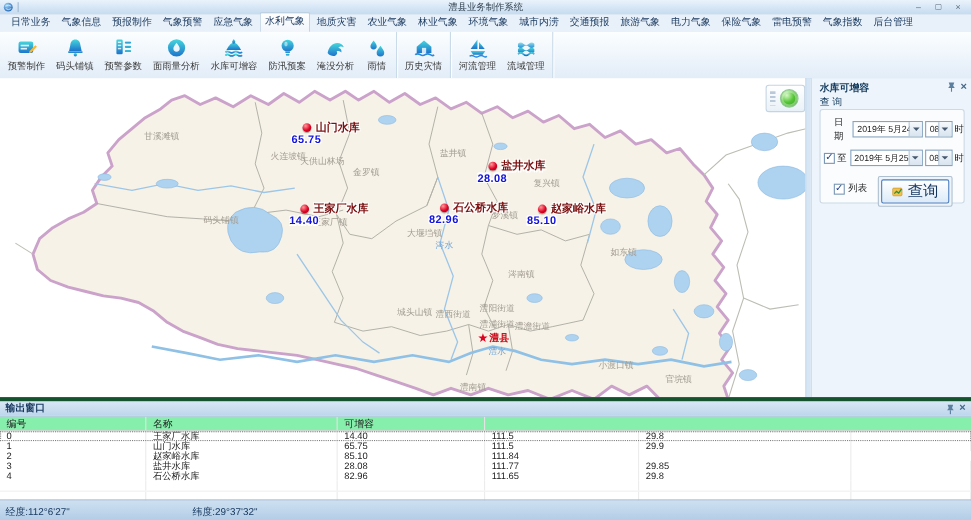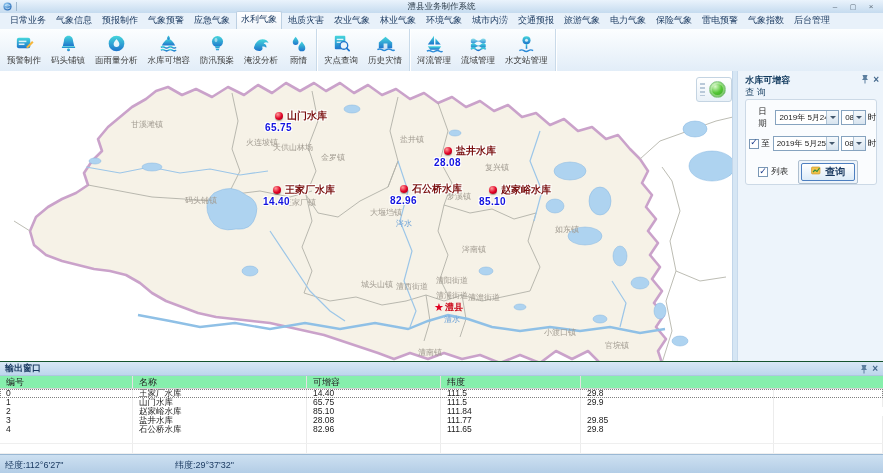--- a/index.html
+++ b/index.html
@@ -68,23 +68,23 @@
   .combo{position:relative;background:#fff;border:1px solid #86a3bf;height:13px;box-sizing:content-box;
     font-size:8px;line-height:13px;padding:0 12px 0 3px;color:#222;white-space:nowrap;overflow:hidden;}
   .combo i{position:absolute;right:0;top:0;bottom:0;width:11px;
     background:linear-gradient(#f5f9fc,#d8e4ef);border-left:1px solid #b0c4d6;}
   .combo i:after{content:"";position:absolute;left:2.5px;top:5px;width:0;height:0;
     border:3px solid transparent;border-top-color:#44596e;}
   .cb{display:inline-block;width:8px;height:8px;background:#fff;border:1px solid #7a97b5;position:relative;flex:none;}
   .cb:after{content:"✓";position:absolute;left:0px;top:-2.5px;font-size:9px;color:#1a3a8a;}
   #qbtn-outer{position:absolute;border:1px solid #aebfd0;background:#eef4fa;padding:2px;border-radius:2px;}
   #qbtn{border:1px solid #4d7fc0;border-radius:2px;background:linear-gradient(#ffffff,#dcebf8);
-    display:flex;gap:3px;padding:1px 9px;font-size:10px;color:#17375e;cursor:default;font-weight:bold;}
-  
-  #output{position:absolute;top:361px;left:0;right:0;height:94px;background:#fff;border-top:1px solid #14532d;}
+    display:flex;align-items:center;gap:3px;padding:1px 9px;font-size:14px;color:#17375e;cursor:default;}
+  
+  #output{position:absolute;top:361px;left:0;right:0;height:94px;background:#fff;border-top:4px solid #14532d;}
   #output-hd{height:13px;background:linear-gradient(#d8e7f5,#bdd6ec);display:flex;align-items:center;
     font-size:9px;font-weight:bold;color:#17375e;padding-left:5px;border-bottom:1px solid #aec7de;}
   #output-hd .pane-icons{position:static;margin-left:auto;margin-right:5px;}
   #thead{display:grid;grid-template-columns:133px 174px 134px 140px 193px 1fr;height:12px;
     border-bottom:1px solid #d4d4d4;background:#86efac;}
   .hcell{font-size:9px;color:#222;line-height:12px;padding-left:6px;border-right:1px solid #e3e3e3;overflow:hidden;}
   .trow{display:grid;grid-template-columns:133px 174px 134px 140px 193px 1fr;height:9px;}
   .trow .cell{font-size:8.5px;color:#222;line-height:9px;padding-left:6px;border-right:1px solid #ececec;
     overflow:hidden;white-space:nowrap;}
   .trow.sel{outline:1px dotted #808080;outline-offset:-1px;}
@@ -173,20 +173,34 @@
               <path d="M11 3c-3.2 0-4.6 2.6-4.8 5.4L5 14h12l-1.2-5.6C15.6 5.6 14.2 3 11 3z" fill="url(#tg)"></path>
               <rect x="4" y="14" width="14" height="1.8" rx=".9" fill="url(#tg)"></rect>
               <circle cx="11" cy="17.6" r="1.6" fill="url(#tg)"></circle>
             </svg>
           </span>
           <span class="tb-lbl">码头铺镇</span>
         </div>
         <div class="tb-item">
           <span class="tb-ico">
             <svg viewBox="0 0 22 22" width="21" height="21">
+              <rect x="4" y="3" width="6" height="14" rx="1.2" fill="url(#tg)"></rect>
+              <rect x="5.4" y="5" width="3.2" height="1.4" fill="#fff" opacity=".8"></rect>
+              <rect x="5.4" y="8" width="3.2" height="1.4" fill="#fff" opacity=".8"></rect>
+              <rect x="5.4" y="11" width="3.2" height="1.4" fill="#fff" opacity=".8"></rect>
+              <rect x="12" y="5" width="6" height="1.8" rx=".9" fill="url(#tg)"></rect>
+              <rect x="12" y="9" width="6" height="1.8" rx=".9" fill="url(#tg)"></rect>
+              <rect x="12" y="13" width="6" height="1.8" rx=".9" fill="url(#tg)"></rect>
+            </svg>
+          </span>
+          <span class="tb-lbl">预警参数</span>
+        </div>
+        <div class="tb-item">
+          <span class="tb-ico">
+            <svg viewBox="0 0 22 22" width="21" height="21">
               <circle cx="11" cy="11" r="8.2" fill="url(#tg)"></circle>
               <path d="M11 6.2c-1.8 2.4-3 3.8-3 5.4a3 3 0 0 0 6 0c0-1.6-1.2-3-3-5.4z" fill="#fff" opacity=".9"></path>
             </svg>
           </span>
           <span class="tb-lbl">面雨量分析</span>
         </div>
         <div class="tb-item">
           <span class="tb-ico">
             <svg viewBox="0 0 22 22" width="21" height="21">
               <path d="M4 13q4-7 7-7t7 7z" fill="url(#tg)"></path>
@@ -223,32 +237,20 @@
               <path d="M14.5 9c-2.2 3-3.6 4.7-3.6 6.6a3.6 3.6 0 0 0 7.2 0c0-1.9-1.4-3.6-3.6-6.6z" fill="url(#tg)"></path>
             </svg>
           </span>
           <span class="tb-lbl">雨情</span>
         </div>
       </div>
       <div class="tb-group">
         <div class="tb-item">
           <span class="tb-ico">
             <svg viewBox="0 0 22 22" width="21" height="21">
-              <rect x="4" y="3" width="11" height="14" rx="1" fill="url(#tg)"></rect>
-              <rect x="6" y="6" width="7" height="1.4" fill="#fff" opacity=".85"></rect>
-              <rect x="6" y="9" width="5" height="1.4" fill="#fff" opacity=".85"></rect>
-              <circle cx="13.5" cy="13" r="4" fill="#eaf4fb" stroke="#1e74cc" stroke-width="1.4"></circle>
-              <line x1="16.3" y1="15.8" x2="19" y2="18.5" stroke="#1e74cc" stroke-width="1.8" stroke-linecap="round"></line>
-            </svg>
-          </span>
-          <span class="tb-lbl">灾点查询</span>
-        </div>
-        <div class="tb-item">
-          <span class="tb-ico">
-            <svg viewBox="0 0 22 22" width="21" height="21">
               <path d="M4 10 L11 4 L18 10 V16 H4 Z" fill="url(#tg)"></path>
               <rect x="9" y="11" width="4" height="5" fill="#fff" opacity=".8"></rect>
               <path d="M2.5 17.5q2.4-1.6 4.8 0t4.8 0 4.8 0 3.6 0" stroke="#2a8ad8" stroke-width="1.6" fill="none"></path>
             </svg>
           </span>
           <span class="tb-lbl">历史灾情</span>
         </div>
       </div>
       <div class="tb-group">
         <div class="tb-item">
@@ -264,31 +266,20 @@
         </div>
         <div class="tb-item">
           <span class="tb-ico">
             <svg viewBox="0 0 22 22" width="21" height="21">
               <path d="M3 7q2.6-2.4 5.2 0t5.2 0 5.2 0v3q-2.6 2.4-5.2 0t-5.2 0-5.2 0z" fill="url(#tg2)"></path>
               <path d="M3 12q2.6-2.4 5.2 0t5.2 0 5.2 0v3q-2.6 2.4-5.2 0t-5.2 0-5.2 0z" fill="url(#tg)"></path>
               <path d="M3 17q2.6-2.4 5.2 0t5.2 0 5.2 0" stroke="url(#tg)" stroke-width="1.6" fill="none"></path>
             </svg>
           </span>
           <span class="tb-lbl">流域管理</span>
-        </div>
-        <div class="tb-item">
-          <span class="tb-ico">
-            <svg viewBox="0 0 22 22" width="21" height="21">
-              <circle cx="11" cy="7.5" r="4.2" fill="url(#tg)"></circle>
-              <circle cx="11" cy="7.5" r="1.6" fill="#fff" opacity=".8"></circle>
-              <rect x="10.2" y="11.5" width="1.6" height="5" fill="url(#tg)"></rect>
-              <path d="M3.5 18.5q2.4-1.6 4.8 0t4.8 0 4.8 0" stroke="#2a8ad8" stroke-width="1.5" fill="none"></path>
-            </svg>
-          </span>
-          <span class="tb-lbl">水文站管理</span>
         </div>
       </div>
     </div>
 
   <div id="main">
     <div id="map">
       <svg class="basemap" width="733" height="290" viewBox="0 0 733 290">
 
         <path d="M168,16 L182,24 L196,18 L212,26 L228,16 L244,24 L258,14 L272,22 L286,12 L300,20 L314,12 L326,20 L340,12 L354,22 L368,14 L382,24 L396,18 L410,28 L424,22 L438,32 L452,26 L466,36 L480,30 L494,40 L508,34 L522,46 L536,42 L550,54 L564,48 L578,60 L592,56 L606,68 L618,64 L630,78 L640,88 L648,100 L642,112 L652,124 L646,136 L656,148 L648,160 L658,172 L650,184 L660,196 L652,208 L662,220 L654,232 L664,244 L656,256 L666,268 L658,280 L662,292 L600,292 L588,280 L572,288 L556,280 L540,292 L520,284 L500,292 L480,284 L462,288 L444,282 L428,288 L410,282 L394,288 L378,282 L360,276 L342,270 L324,264 L306,260 L288,256 L270,252 L252,250 L234,248 L216,246 L198,242 L182,236 L166,230 L152,222 L140,212 L126,204 L110,200 L94,198 L78,194 L62,190 L46,184 L34,174 L30,160 L36,146 L48,136 L62,128 L76,122 L88,114 L84,102 L92,90 L102,80 L98,68 L108,56 L120,46 L132,36 L146,28 L156,20 Z" fill="#f6f2e7" stroke="#c99fc9" stroke-width="2.6" stroke-linejoin="round" opacity="0.97"></path>
 
@@ -465,21 +456,20 @@
               <line x1="4" y1="6" x2="4" y2="9.5" stroke="#5c7f9f"></line>
             </svg>
         </span>
         <span class="x-ic">×</span>
       </span>
     </div>
     <div id="thead">
         <span class="hcell">编号</span>
         <span class="hcell">名称</span>
         <span class="hcell">可增容</span>
-        <span class="hcell">纬度</span>
         <span></span>
       </div>
     <div>
         <div class="trow sel">
           <span class="cell">0</span>
           <span class="cell">王家厂水库</span>
           <span class="cell">14.40</span>
           <span class="cell">111.5</span>
           <span class="cell">29.8</span>
           <span class="cell"></span>

